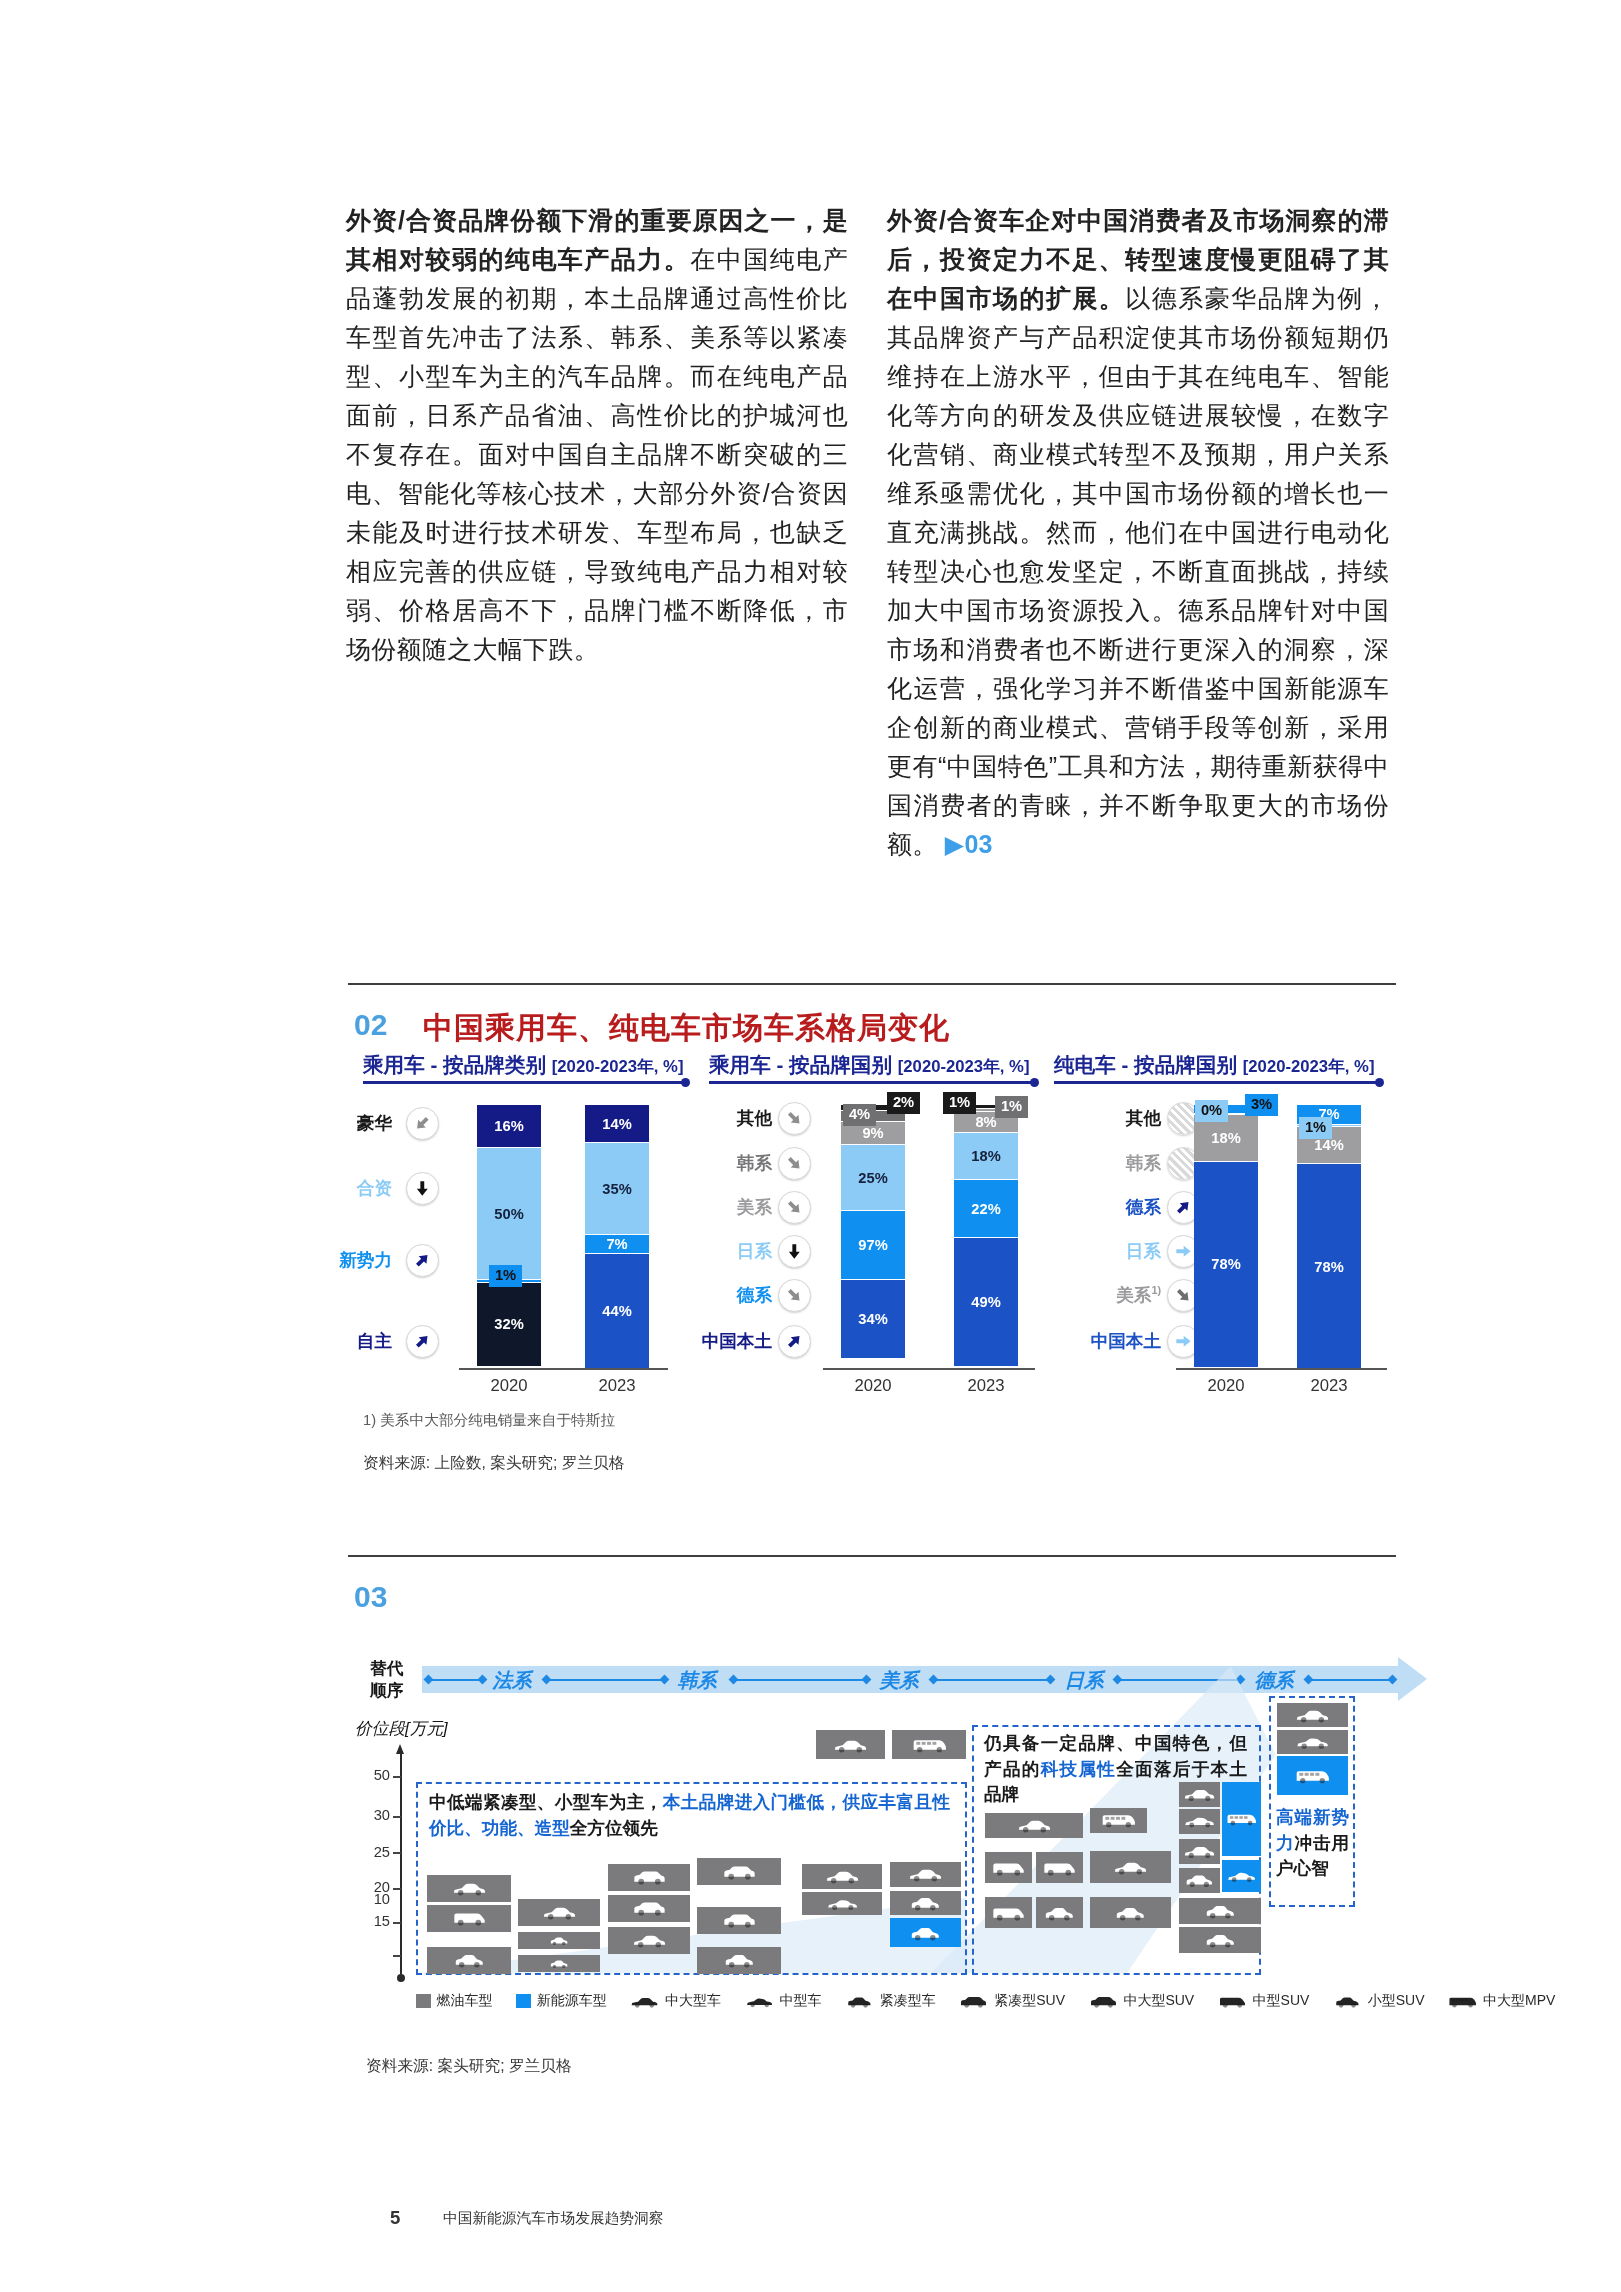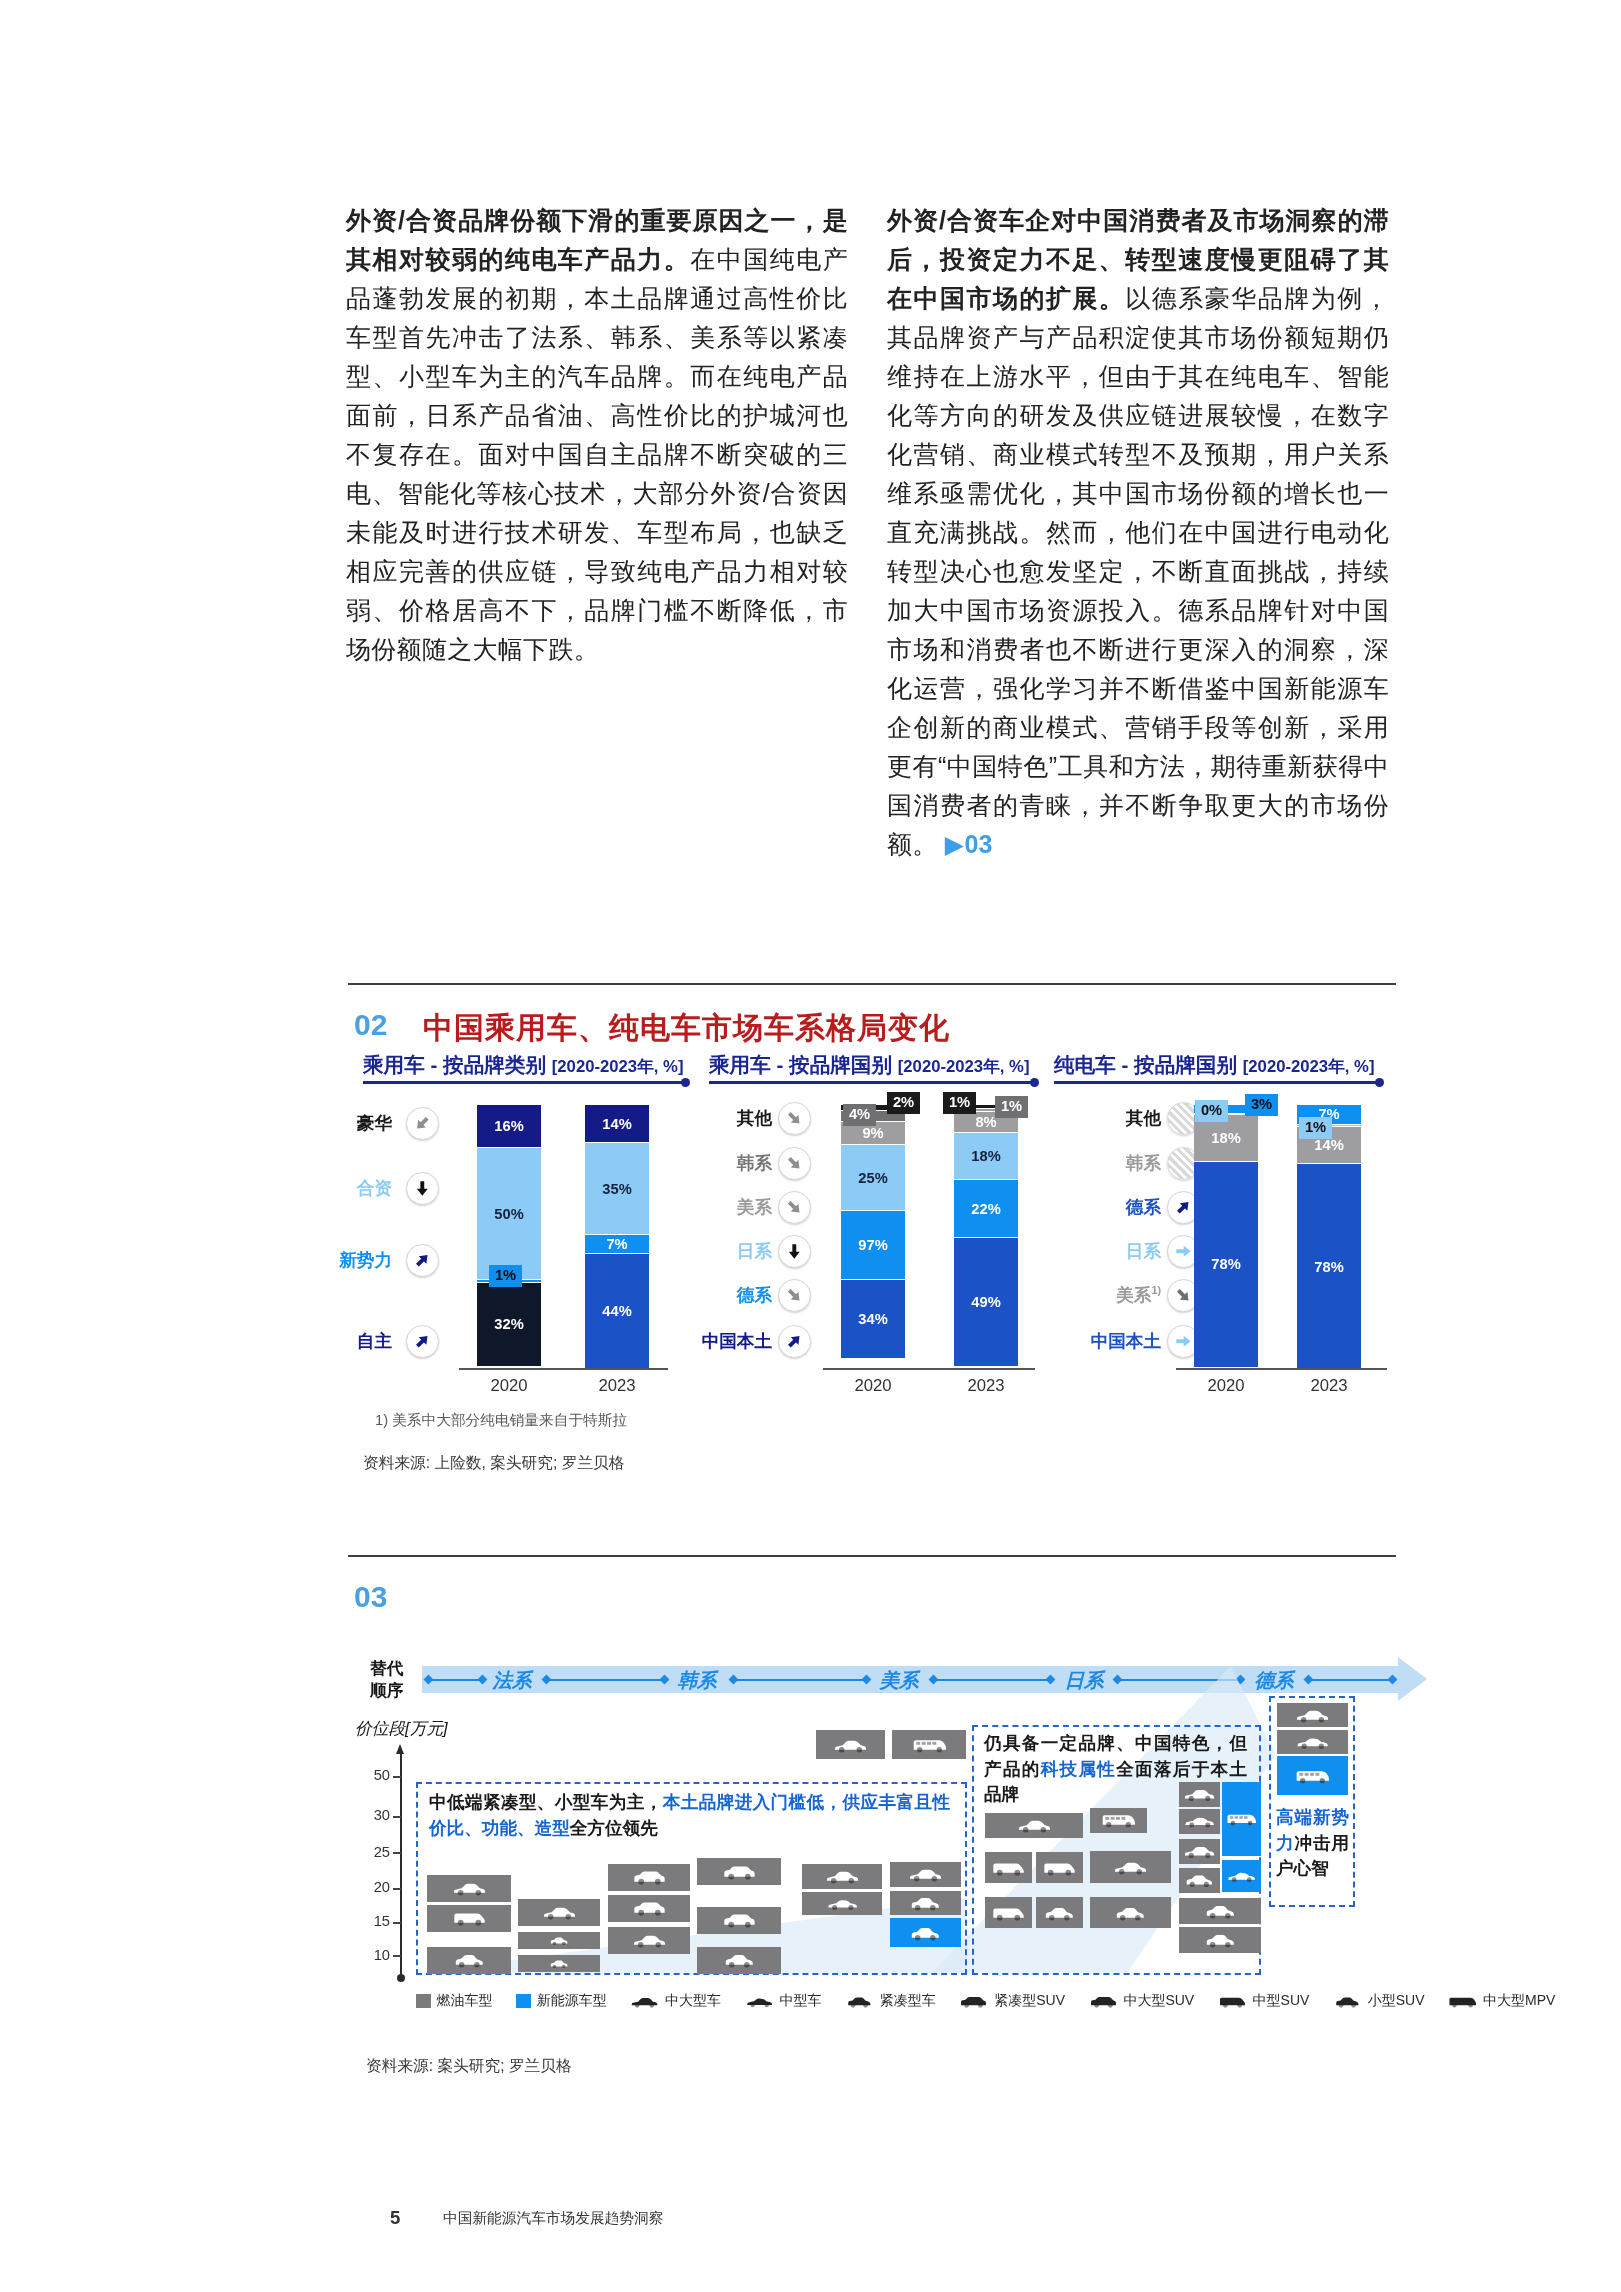--- a/index.html
+++ b/index.html
@@ -20,21 +20,21 @@
   .circ{position:absolute;width:31px;height:31px;border-radius:50%;background:#fff;border:1px solid #d7d7d7;
         box-shadow:0 1px 2px rgba(0,0,0,0.18);display:flex;align-items:center;justify-content:center;}
   .hatchc{background:repeating-linear-gradient(45deg,#ffffff 0 2.9px,#d9d9d9 2.9px 5.9px);}
   .bar{position:absolute;display:flex;flex-direction:column;}
   .seg{width:100%;display:flex;align-items:center;justify-content:center;box-sizing:border-box;}
   .seg + .seg{border-top:1px solid #fff;}
   .seg span{font-size:14.7px;font-weight:700;}
   .chip{position:absolute;font-size:14.7px;font-weight:700;padding:1px 5.9px;line-height:19.6px;}
   .xaxis{position:absolute;height:2px;background:#555;}
   .xcat{position:absolute;font-size:16.7px;color:#333;transform:translateX(-50%);white-space:nowrap;}
-  .note{position:absolute;font-size:14.7px;color:#5a5a5a;white-space:nowrap;margin-left:12px;}
+  .note{position:absolute;font-size:14.7px;color:#5a5a5a;white-space:nowrap;}
   .src{position:absolute;font-size:15.7px;color:#3a3a3a;white-space:nowrap;}
   .band{position:absolute;display:block;}
   .bandlab{position:absolute;top:1px;transform:translateX(-50%);font-size:19.6px;font-weight:700;font-style:italic;white-space:nowrap;}
   .bandline{position:absolute;top:12.7px;height:2px;}
   .dia{position:absolute;width:6.9px;height:6.9px;transform:rotate(45deg);top:9.8px;}
   .seqlab{position:absolute;font-size:16.7px;font-weight:700;color:#161616;line-height:21.6px;}
   .pricelab{position:absolute;font-size:16.7px;font-style:italic;color:#161616;white-space:nowrap;}
   .tickno{position:absolute;font-size:14.7px;color:#333;width:35px;text-align:right;}
   .tickdash{position:absolute;width:7.8px;height:2px;background:#444;}
   .callout{position:absolute;border:2px dashed #2565CB;box-sizing:border-box;}
@@ -382,21 +382,21 @@
       <div class=" tickno" style="position: absolute; left: 355px; top: 1767px;">50</div>
       <div class=" tickdash" style="position: absolute; left: 393px; top: 1776px;"></div>
       <div class=" tickno" style="position: absolute; left: 355px; top: 1807px;">30</div>
       <div class=" tickdash" style="position: absolute; left: 393px; top: 1816px;"></div>
       <div class=" tickno" style="position: absolute; left: 355px; top: 1844px;">25</div>
       <div class=" tickdash" style="position: absolute; left: 393px; top: 1852px;"></div>
       <div class=" tickno" style="position: absolute; left: 355px; top: 1879px;">20</div>
       <div class=" tickdash" style="position: absolute; left: 393px; top: 1888px;"></div>
       <div class=" tickno" style="position: absolute; left: 355px; top: 1913px;">15</div>
       <div class=" tickdash" style="position: absolute; left: 393px; top: 1922px;"></div>
-      <div class=" tickno" style="position: absolute; left: 355px; top: 1947px;">10</div>
+      <div class=" tickno" style="position: absolute; left: 355px; top: 1891px;">10</div>
       <div class=" tickdash" style="position: absolute; left: 393px; top: 1955px;"></div>
       <div style="position: absolute; left: 392px; top: 1647px;"><svg width="1019" height="333" viewBox="0 0 1040 340">
           <polygon points="26,333 586,256 586,333" fill="#D9EAF8" opacity="0.65"></polygon>
           <polygon points="550,333 856,20 902,110 750,333" fill="#D9EAF8" opacity="0.65"></polygon>
         </svg></div>
       <div class=" callout" style="position: absolute; left: 416px; top: 1782px; width: 551px; height: 193px;"></div>
       <div class=" ctext" style="position: absolute; left: 429px; top: 1790px; width: 521px;"><span style="color: rgb(26, 26, 26);">中低端紧凑型、小型车为主，</span><span style="color: rgb(21, 101, 210);">本土品牌进入门槛低，供应丰富且性价比、功能、造型</span><span style="color: rgb(26, 26, 26);">全方位领先</span></div>
       <div class=" callout" style="position: absolute; left: 972px; top: 1725px; width: 289px; height: 250px;"></div>
       <div class=" ctext" style="position: absolute; left: 984px; top: 1731px; width: 263px;"><span style="color: rgb(26, 26, 26);">仍具备一定品牌、中国特色，但产品的</span><span style="color: rgb(21, 101, 210);">科技属性</span><span style="color: rgb(26, 26, 26);">全面落后于本土品牌</span></div>
       <div class=" callout" style="position: absolute; left: 1269px; top: 1696px; width: 86px; height: 211px;"></div>

